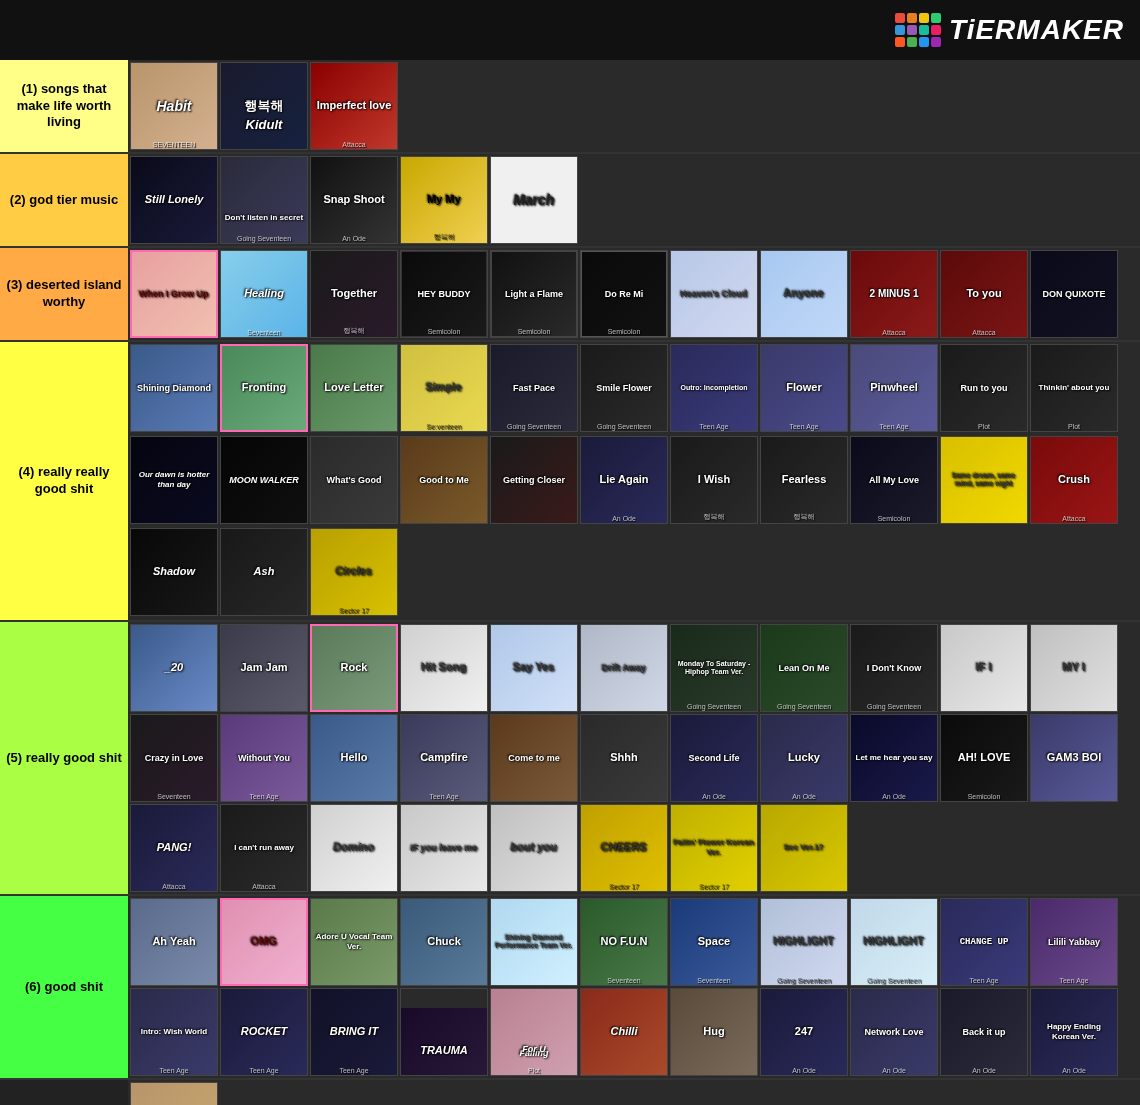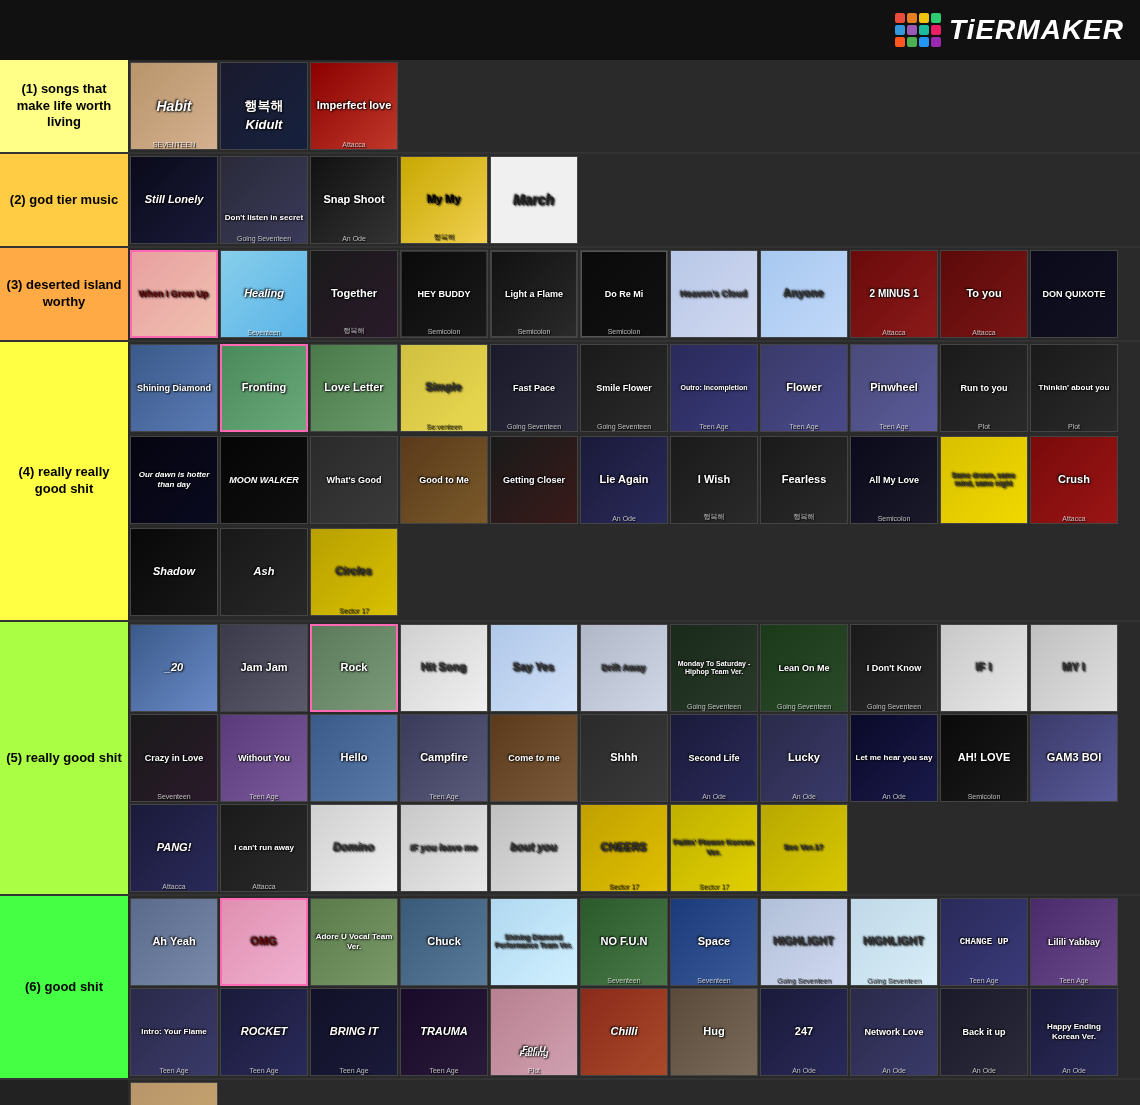--- a/index.html
+++ b/index.html
@@ -653,38 +653,38 @@
       </div>
       <div class="card">
         <div class="card-bg" style="background:linear-gradient(135deg,#4a2a6a,#6a4a8a);">
           <div class="card-text center" style="font-size:9px;">Lilili Yabbay</div>
           <div class="card-sub">Teen Age</div>
         </div>
       </div>
 
       <div class="card">
         <div class="card-bg" style="background:linear-gradient(135deg,#2a2a4a,#3a3a6a);">
-          <div class="card-text center" style="font-size:8px;">Intro: Your Flame</div>
+          <div class="card-text center" style="font-size:8px;">Intro: Wish World</div>
           <div class="card-sub">Teen Age</div>
         </div>
       </div>
       <div class="card">
         <div class="card-bg" style="background:linear-gradient(135deg,#1a1a3a,#2a2a5a);">
           <div class="card-text center" style="font-style:italic;">ROCKET</div>
           <div class="card-sub">Teen Age</div>
         </div>
       </div>
       <div class="card">
         <div class="card-bg" style="background:linear-gradient(135deg,#111128,#1a1a3a);">
           <div class="card-text center" style="font-style:italic;">BRING IT</div>
           <div class="card-sub">Teen Age</div>
         </div>
       </div>
       <div class="card">
-        <div class="card-bg" style="background:linear-gradient(135deg,#1a0a2a,#2a1a3a);">
+        <div class="card-bg" style="background:linear-gradient(135deg,#1a0a2a,#2a1a3a);margin-top:19px;">
           <div class="card-text center" style="font-style:italic;">TRAUMA</div>
           <div class="card-sub">Teen Age</div>
         </div>
       </div>
       <div class="card">
         <div class="card-bg" style="background:linear-gradient(135deg,#b88090,#d0a0b0);">
           <div class="card-text" style="bottom:16px;font-size:9px;font-style:italic;">Falling</div>
           <div class="card-text" style="bottom:20px;font-size:9px;font-style:italic;">For U</div>
           <div class="card-sub">Plot</div>
         </div>

